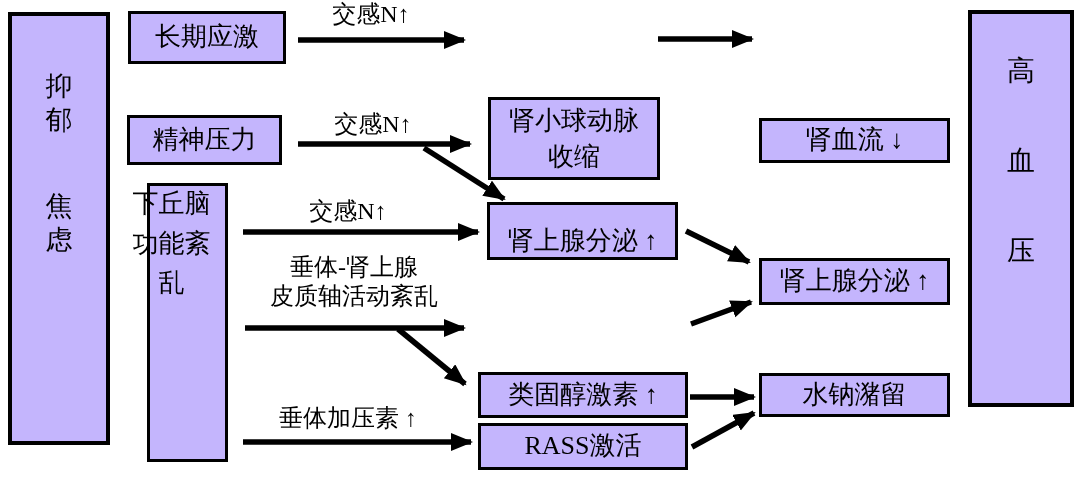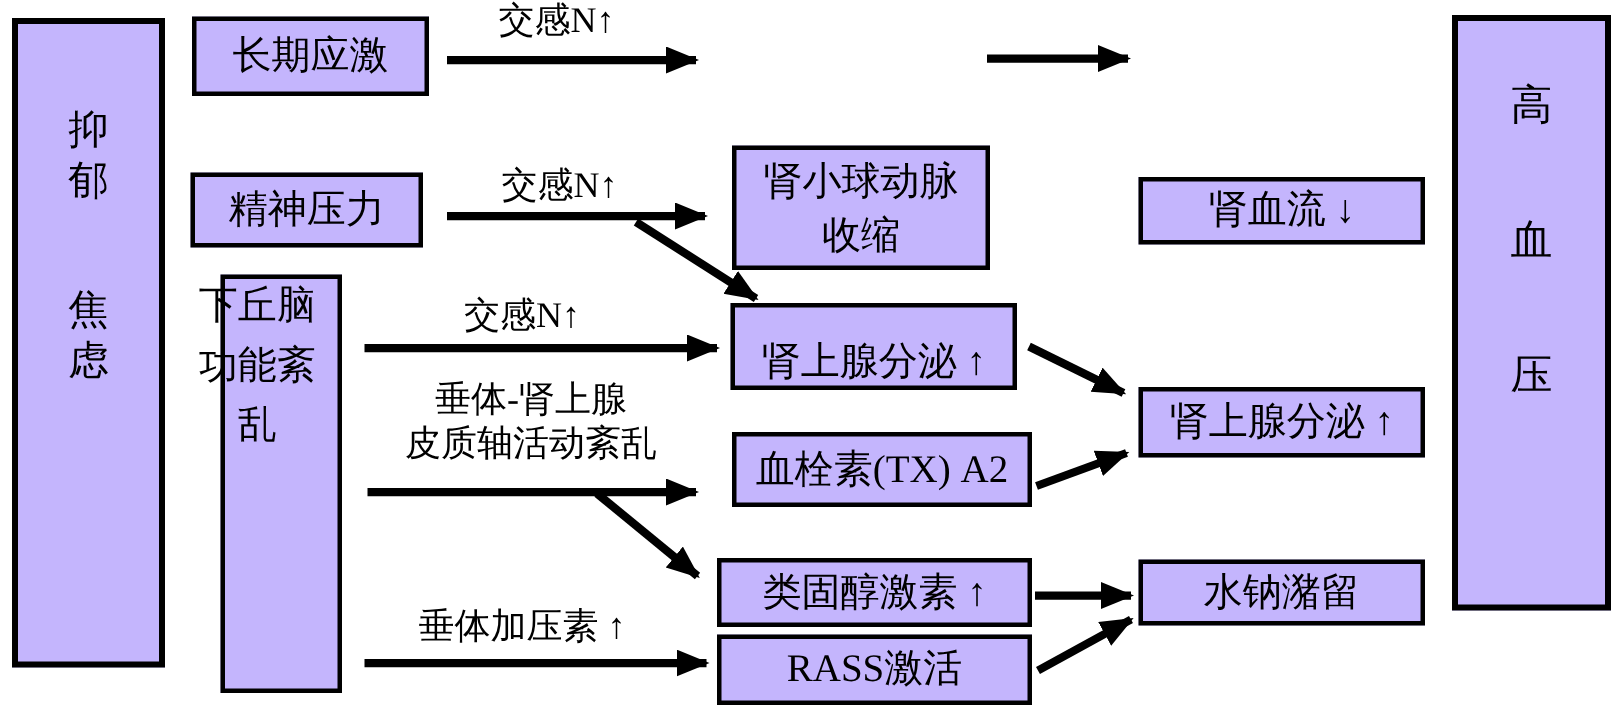--- a/index.html
+++ b/index.html
@@ -68,23 +68,20 @@
 
   <div class="box" style="left:488px;top:97px;width:172px;height:83px;line-height:36px;">
     <span class="prelines">肾小球动脉
 收缩</span>
   </div>
 
   <div class="box" style="left:487px;top:202px;width:191px;height:58px;align-items:flex-end;">
     <span>肾上腺分泌 ↑</span>
   </div>
 
-  <div class="box" style="left:488px;top:288px;width:200px;height:50px;">
-    <span>血栓素(TX) A2</span>
-  </div>
 
   <div class="box" style="left:478px;top:372px;width:210px;height:46px;">
     <span>类固醇激素 ↑</span>
   </div>
 
   <div class="box" style="left:478px;top:423px;width:210px;height:47px;">
     <span>RASS激活</span>
   </div>
 
 

